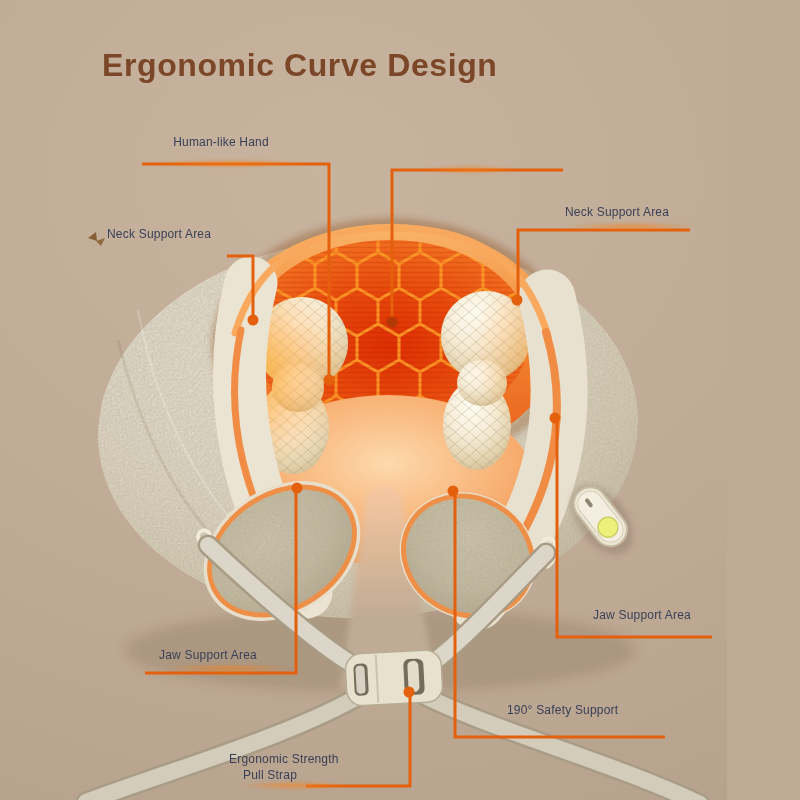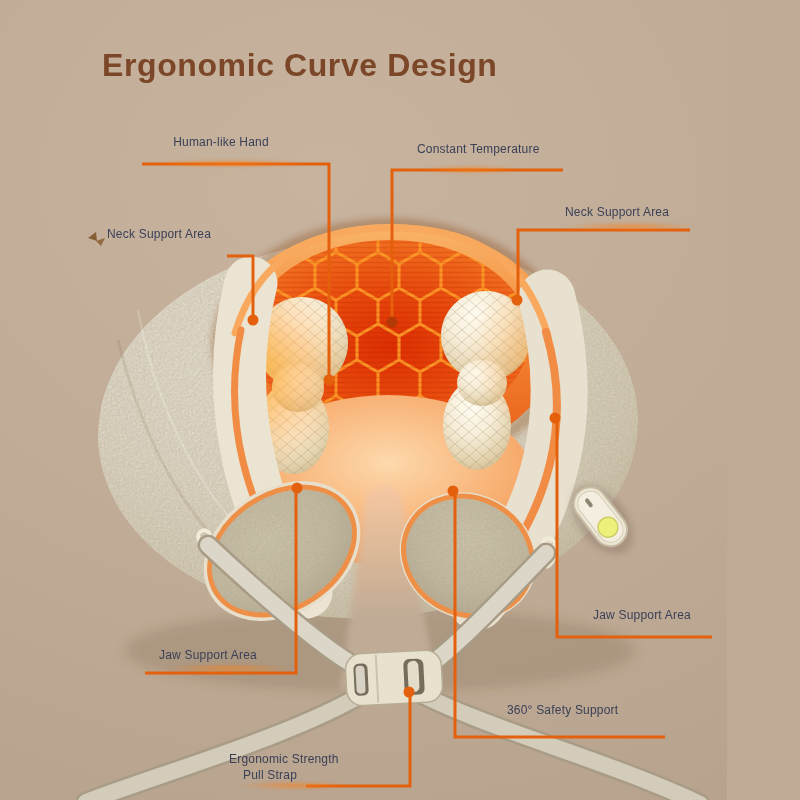--- a/index.html
+++ b/index.html
@@ -234,31 +234,30 @@
   <div class="uglow" style="left:420px;top:165px;width:100px"></div>
   <div class="uglow" style="left:566px;top:222px;width:130px"></div>
   <div class="uglow" style="left:163px;top:664px;width:130px"></div>
   <div class="uglow" style="left:240px;top:781px;width:110px"></div>
 
   <div class="lbl center" style="left:121px;top:135px;width:200px">
     <div>Human-like Hand</div>
   </div>
 
   <div class="lbl" style="left:417px;top:142px">
-    <div>Constant Temperature</div>
   </div>
 
   <div class="lbl" style="left:565px;top:205px">Neck Support Area</div>
 
   <div class="lbl" style="left:107px;top:227px">Neck Support Area</div>
 
   <div class="lbl" style="left:593px;top:608px">Jaw Support Area</div>
 
   <div class="lbl" style="left:159px;top:648px">Jaw Support Area</div>
 
-  <div class="lbl" style="left:507px;top:703px">360° Safety Support</div>
+  <div class="lbl" style="left:507px;top:703px">190° Safety Support</div>
 
   <div class="lbl" style="left:229px;top:752px">
     <div>Ergonomic Strength</div>
     <div style="margin-left:14px">Pull Strap</div>
   </div>
 
 </div>
 
 </body></html>

